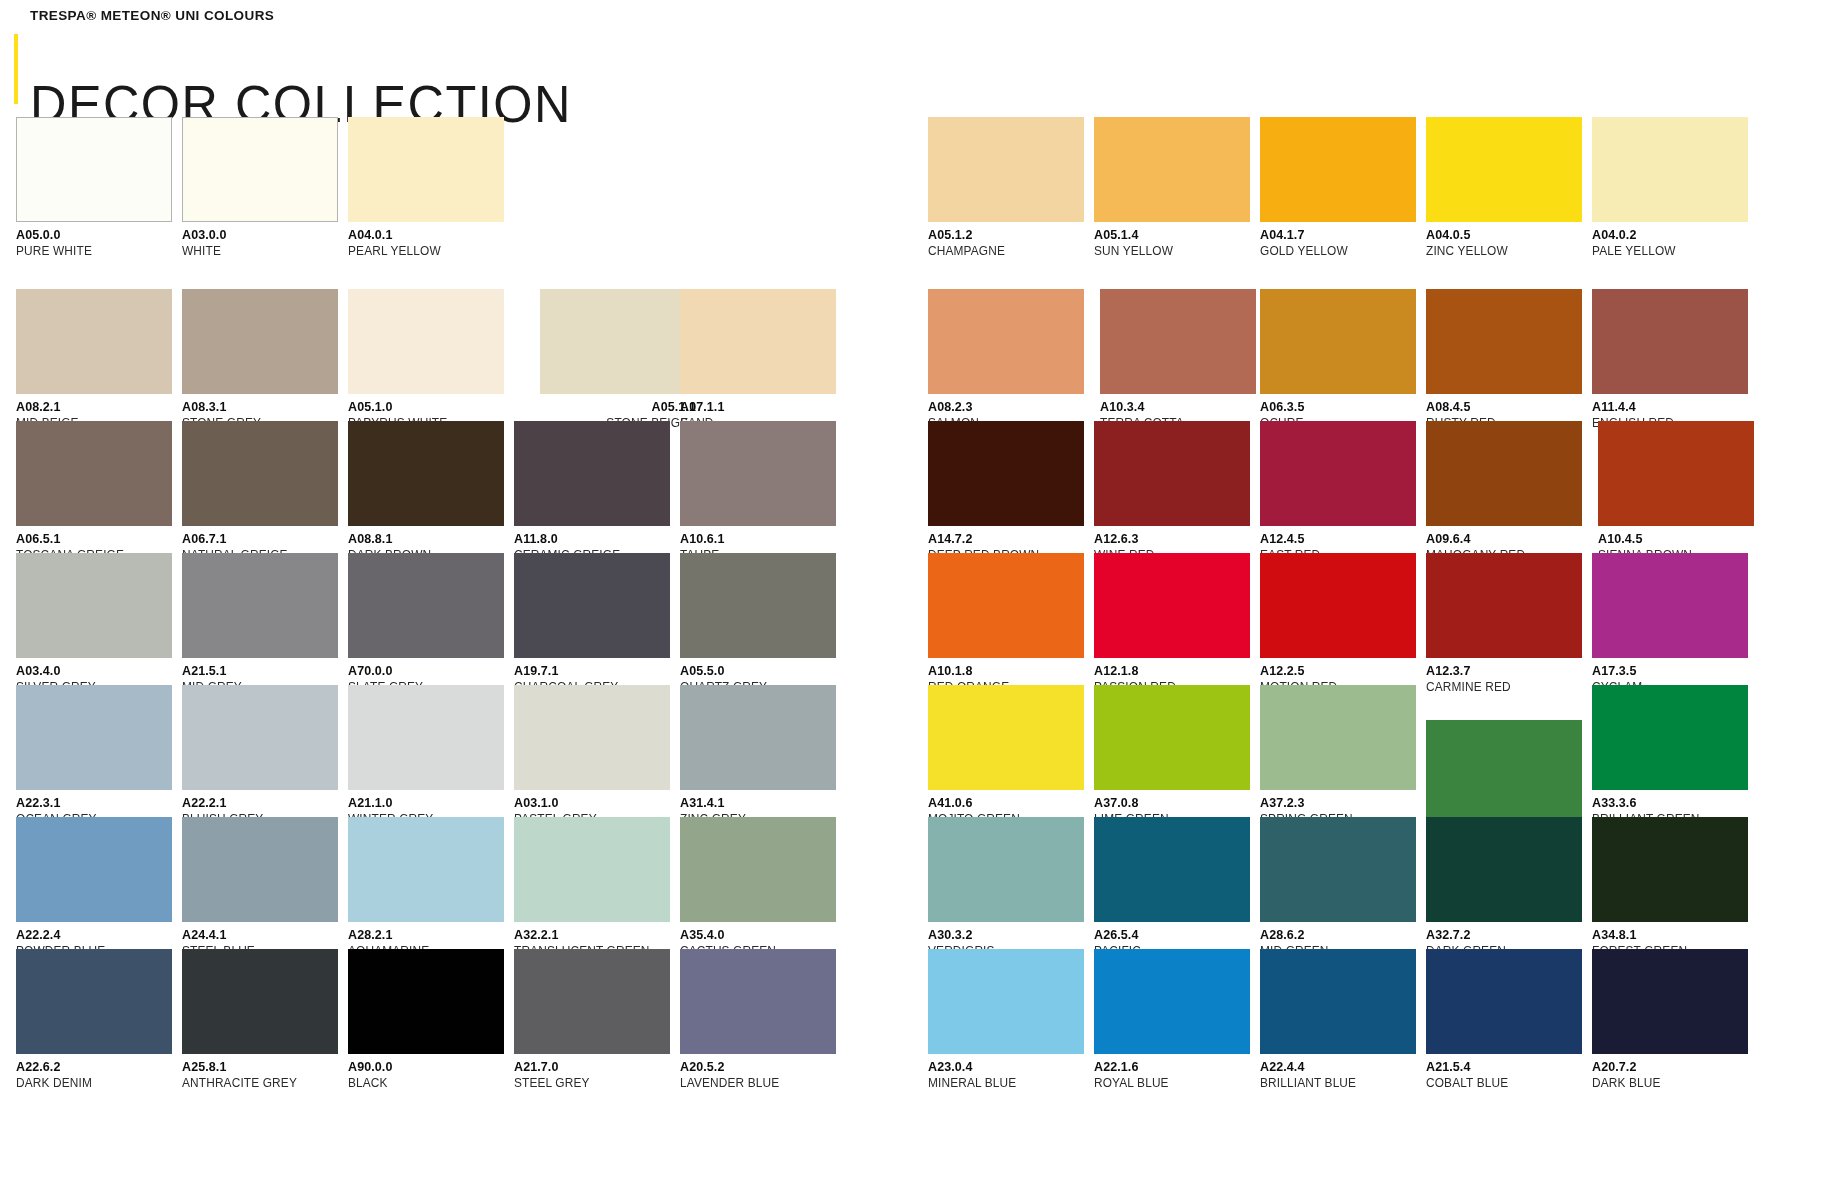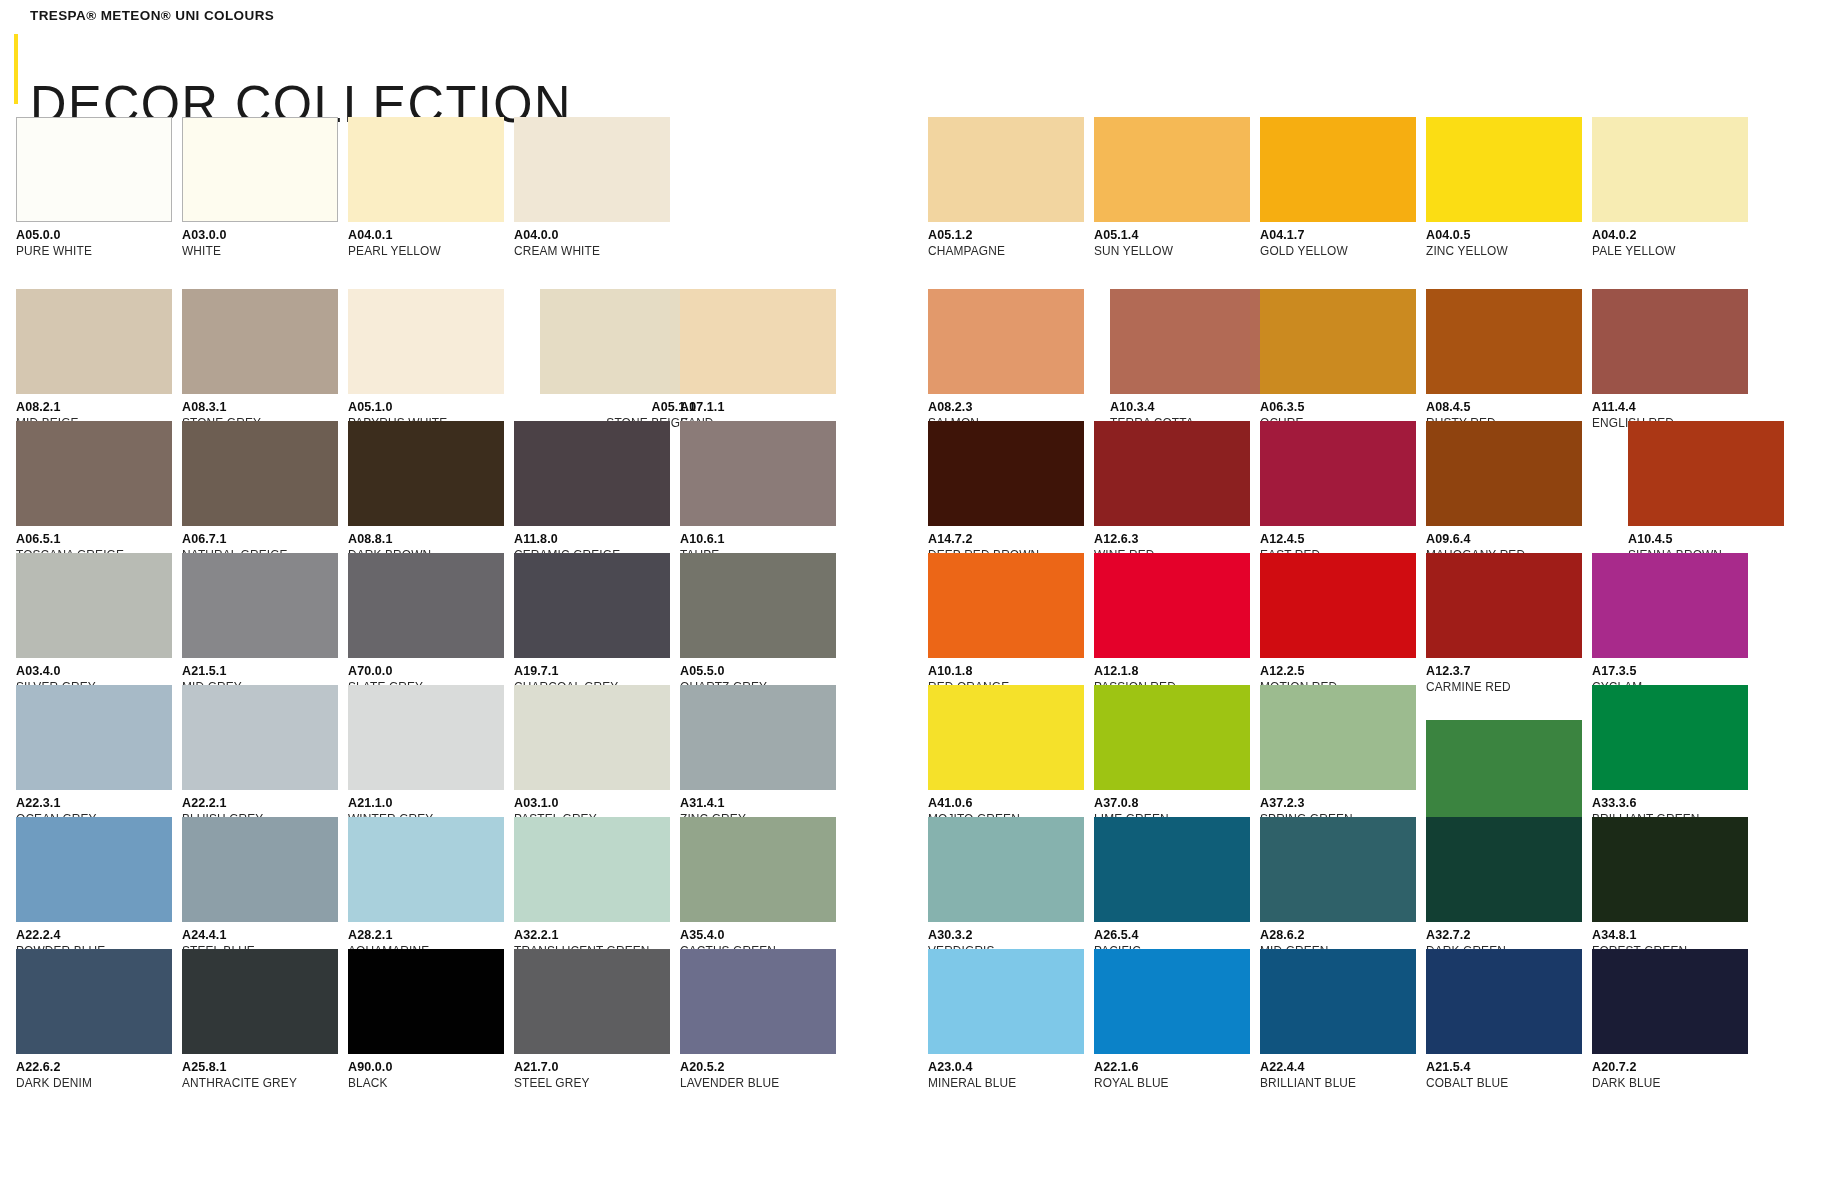--- a/index.html
+++ b/index.html
@@ -130,25 +130,20 @@
       <div class="swatch-cell" style="left: 166px;">
         <div class="swatch-chip bordered" style="background: rgb(254, 252, 239);"></div>
         <div class="swatch-code">A03.0.0</div>
         <div class="swatch-name">WHITE</div>
       </div>
       <div class="swatch-cell" style="left: 332px;">
         <div class="swatch-chip" style="background: rgb(251, 238, 196);"></div>
         <div class="swatch-code">A04.0.1</div>
         <div class="swatch-name">PEARL YELLOW</div>
       </div>
-      <div class="swatch-cell" style="left: 498px;">
-        <div class="swatch-chip" style="background: rgb(240, 231, 213);"></div>
-        <div class="swatch-code">A04.0.0</div>
-        <div class="swatch-name">CREAM WHITE</div>
-      </div>
     </div>
     <div class="swatch-row" style="top: 289px;">
       <div class="swatch-cell" style="left: 0px;">
         <div class="swatch-chip" style="background: rgb(213, 199, 177);"></div>
         <div class="swatch-code">A08.2.1</div>
         <div class="swatch-name">MID BEIGE</div>
       </div>
       <div class="swatch-cell" style="left: 166px;">
         <div class="swatch-chip" style="background: rgb(179, 163, 147);"></div>
         <div class="swatch-code">A08.3.1</div>
@@ -333,21 +328,21 @@
         <div class="swatch-code">A04.0.2</div>
         <div class="swatch-name">PALE YELLOW</div>
       </div>
     </div>
     <div class="swatch-row" style="top: 289px;">
       <div class="swatch-cell" style="left: 0px;">
         <div class="swatch-chip" style="background: rgb(226, 153, 107);"></div>
         <div class="swatch-code">A08.2.3</div>
         <div class="swatch-name">SALMON</div>
       </div>
-      <div class="swatch-cell" style="left: 182px;">
+      <div class="swatch-cell" style="left: 172px;">
         <div class="swatch-chip" style="background: rgb(178, 106, 85);"></div>
         <div class="swatch-code">A10.3.4</div>
         <div class="swatch-name">TERRA COTTA</div>
       </div>
       <div class="swatch-cell" style="left: 332px;">
         <div class="swatch-chip" style="background: rgb(203, 138, 32);"></div>
         <div class="swatch-code">A06.3.5</div>
         <div class="swatch-name">OCHRE</div>
       </div>
       <div class="swatch-cell" style="left: 498px;">
@@ -375,21 +370,21 @@
       <div class="swatch-cell" style="left: 332px;">
         <div class="swatch-chip" style="background: rgb(162, 26, 60);"></div>
         <div class="swatch-code">A12.4.5</div>
         <div class="swatch-name">EAST RED</div>
       </div>
       <div class="swatch-cell" style="left: 498px;">
         <div class="swatch-chip" style="background: rgb(143, 67, 15);"></div>
         <div class="swatch-code">A09.6.4</div>
         <div class="swatch-name">MAHOGANY RED</div>
       </div>
-      <div class="swatch-cell" style="left: 700px; border-radius: 23px;">
+      <div class="swatch-cell" style="left: 670px; border-radius: 23px;">
         <div class="swatch-chip" style="background: rgb(171, 55, 21);"></div>
         <div class="swatch-code">A10.4.5</div>
         <div class="swatch-name">SIENNA BROWN</div>
       </div>
     </div>
     <div class="swatch-row" style="top: 553px;">
       <div class="swatch-cell" style="left: 0px;">
         <div class="swatch-chip" style="background: rgb(236, 102, 23);"></div>
         <div class="swatch-code">A10.1.8</div>
         <div class="swatch-name">RED ORANGE</div>

